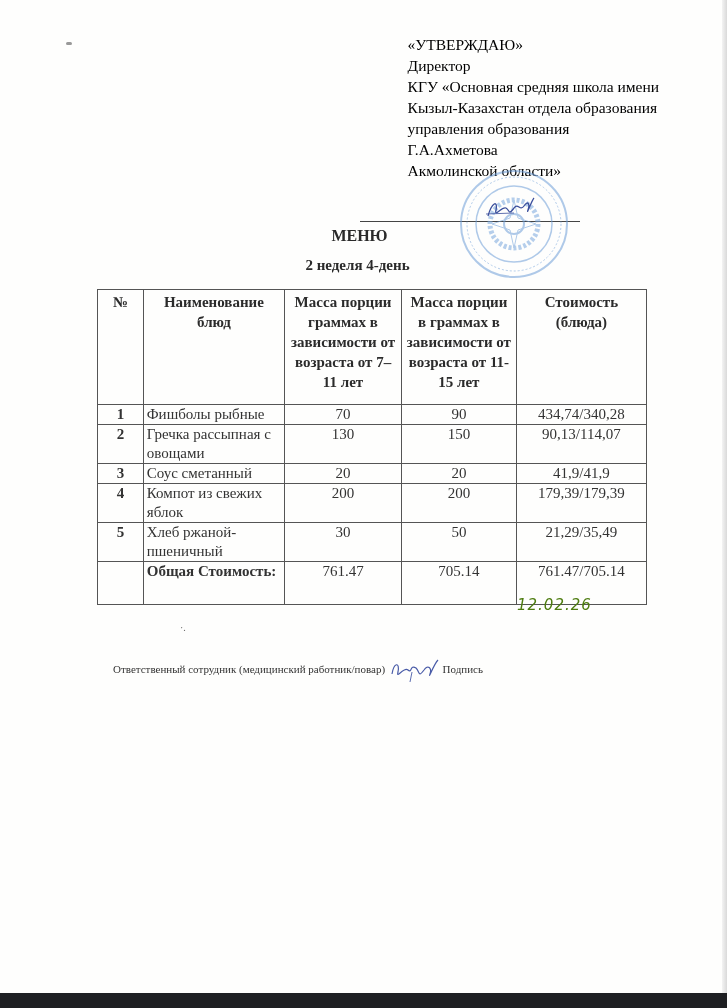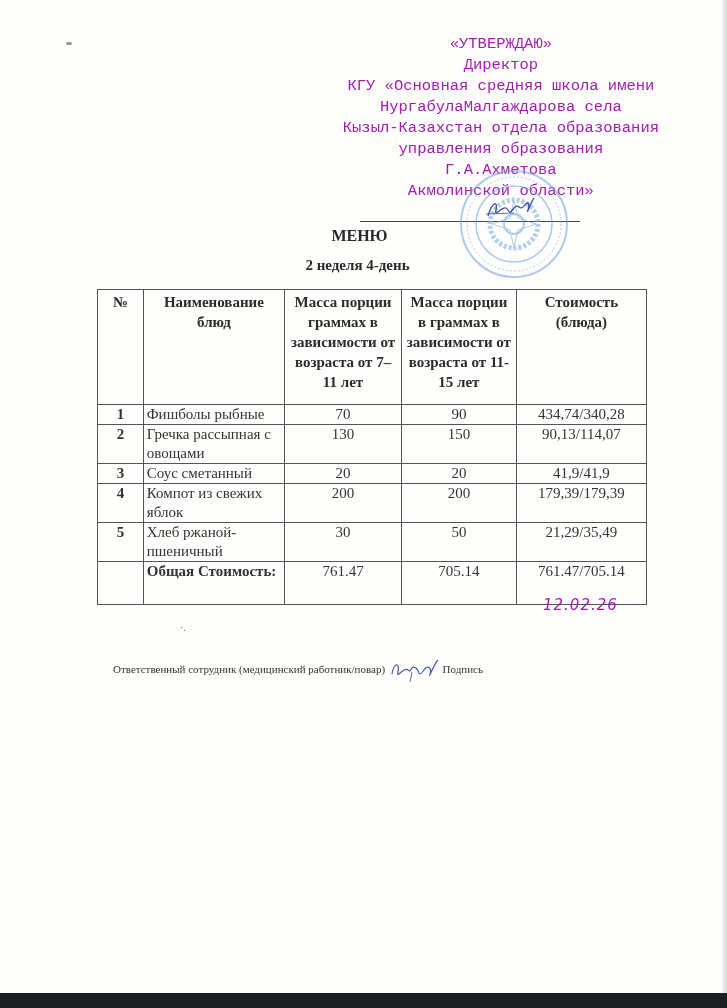--- a/index.html
+++ b/index.html
@@ -6,21 +6,21 @@
   body {
     width: 727px; height: 1008px; position: relative; overflow: hidden;
     background: #fdfdfc;
     font-family: "Liberation Serif", "DejaVu Serif", serif;
     color: #2b2b2b;
   }
   .page { position: absolute; left: 0; top: 0; width: 727px; height: 990px; background: #fefefd; }
   .bottom-band { position: absolute; left: 0; top: 993px; width: 727px; height: 15px; background: #1e1f22; }
   .right-edge { position: absolute; left: 722px; top: 0; width: 5px; height: 993px; background: linear-gradient(to right,#f3f3f3,#d9d9d9); }
 
-  .approval { position: absolute; right: 68px; top: 34px; text-align: center; font-size: 15.5px; line-height: 21px; color: #a21caf; font-family: Liberation Mono, monospace; }
+  .approval { position: absolute; right: 68px; top: 34px; text-align: left; font-size: 15.5px; line-height: 21px; color: #000000; }
   .approval div { white-space: nowrap; }
   .sign-line { position: absolute; left: 360px; top: 221px; width: 220px; border-top: 1px solid #444; }
 
   .stamp { position: absolute; left: 458px; top: 168px; width: 112px; height: 112px; opacity: 0.55; }
   .sig-director { position: absolute; left: 484px; top: 196px; width: 52px; height: 26px; }
 
   .title { position: absolute; left: 0; width: 727px; text-align: center; font-weight: bold; color: #2a2a2a; }
   .title.menu { top: 227px; font-size: 16px; left: -4px; }
   .title.week { top: 257px; font-size: 15px; left: -6px; }
 
@@ -36,39 +36,38 @@
   th.c-m2 { width: 106px; }
   th.c-cost { width: 121px; }
   tr.head th { height: 112px; }
   td { line-height: 19px; }
   td.num { text-align: center; font-weight: bold; }
   td.center { text-align: center; }
   td.cost { text-align: center; font-weight: normal; }
   td.bold { font-weight: bold; }
   tr.total td { height: 42px; }
 
-  .date-hand { position: absolute; left: 543px; top: 596px; font-family: "DejaVu Sans", sans-serif; font-style: italic; font-size: 15px; color: #a21caf; letter-spacing: 1px; }
+  .date-hand { position: absolute; left: 517px; top: 596px; font-family: "DejaVu Sans", sans-serif; font-style: italic; font-size: 15px; color: #4d7c0f; letter-spacing: 1px; }
   .footer { position: absolute; left: 113px; top: 658px; font-size: 11px; color: #333; white-space: nowrap; }
   .footer .sig-cook { display: inline-block; width: 52px; height: 24px; vertical-align: middle; }
   .dots { position: absolute; left: 180px; top: 622px; font-size: 10px; color: #666; }
   .smudge { position: absolute; left: 66px; top: 42px; width: 6px; height: 3px; background: #999; border-radius: 2px; }
 </style>
 </head>
 <body>
 
 <div class="page"></div>
 <div class="right-edge"></div>
 <div class="bottom-band"></div>
 <div class="smudge"></div>
 
 <div class="approval">
   <div>«УТВЕРЖДАЮ»</div>
   <div>Директор</div>
   <div>КГУ «Основная средняя школа имени</div>
-  <div>НургабулаМалгаждарова села</div>
   <div>Кызыл-Казахстан отдела образования</div>
   <div>управления образования</div>
   <div>Г.А.Ахметова</div>
   <div>Акмолинской области»</div>
 </div>
 <div class="sign-line"></div>
 
 <svg class="stamp" viewBox="0 0 112 112">
   <circle cx="56" cy="56" r="53" fill="none" stroke="#6f9fd8" stroke-width="2"></circle>
   <circle cx="56" cy="56" r="47" fill="none" stroke="#6f9fd8" stroke-width="1" stroke-dasharray="2 2"></circle>

